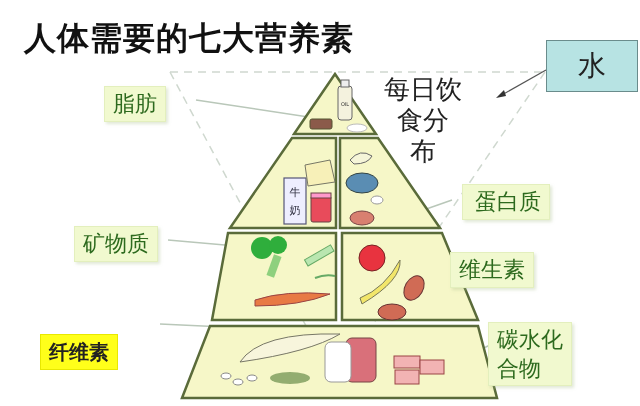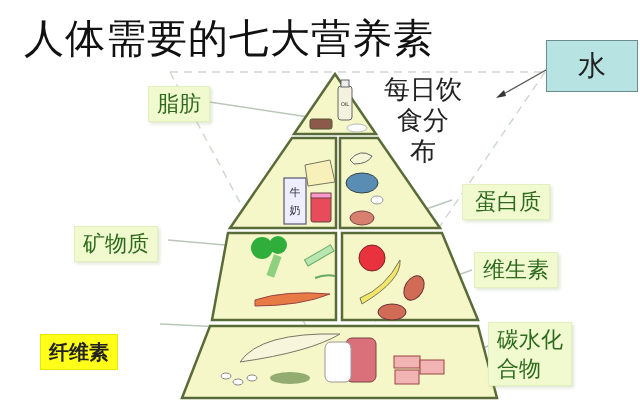--- a/index.html
+++ b/index.html
@@ -1,22 +1,22 @@
 <!DOCTYPE html>
 <html><head>
   <meta charset="utf-8">
   <style>
     html, body { margin: 0; padding: 0; }
     body {
       width: 640px; height: 406px; background: #ffffff; position: relative; overflow: hidden;
       font-family: "DejaVu Sans", "Liberation Sans", sans-serif;
     }
     .title {
-      position: absolute; left: 24px; top: 16px; font-size: 40px; color: #111;
-      letter-spacing: 1px; line-height: 44px; white-space: nowrap;
+      position: absolute; left: 24px; top: 16px; font-size: 32px; color: #111;
+      letter-spacing: 1px; line-height: 44px; white-space: nowrap; font-weight: bold;
     }
     svg.art { position: absolute; left: 0; top: 0; }
     .label {
       position: absolute; background: #f1f9cf; color: #2d6a1e; font-size: 22px;
       line-height: 30px; padding: 2px 8px; border: 1px solid #e3efbd;
       box-shadow: 2px 2px 3px rgba(170,190,140,0.35); white-space: nowrap;
     }
     .label.yellow { background: #ffff1a; color: #222; border-color: #e8e800; box-shadow: none; font-weight: bold; font-size: 20px; }
     .water {
       position: absolute; left: 546px; top: 40px; width: 90px; height: 50px;
@@ -115,21 +115,21 @@
 </svg>
 
 <div class="caption">
   <span>每日饮</span>
   <span>食分</span>
   <span>布</span>
 </div>
 
 <div class="water">水</div>
 
-<div class="label" style="left:104px; top:86px;margin-left:44px;">脂肪</div>
+<div class="label" style="left:104px; top:86px;">脂肪</div>
 <div class="label" style="left:462px; top:184px;padding-left:12px;">蛋白质</div>
 <div class="label" style="left:74px; top:226px;">矿物质</div>
-<div class="label" style="left:474px; top:252px;">维生素</div>
+<div class="label" style="left:450px; top:252px;">维生素</div>
 <div class="label yellow" style="left:40px; top:306px;margin-top:28px;">纤维素</div>
 <div class="label" style="left:488px; top:322px; line-height:29px;">
   <div>碳水化</div>
   <div>合物</div>
 </div>
 
 </body></html>

